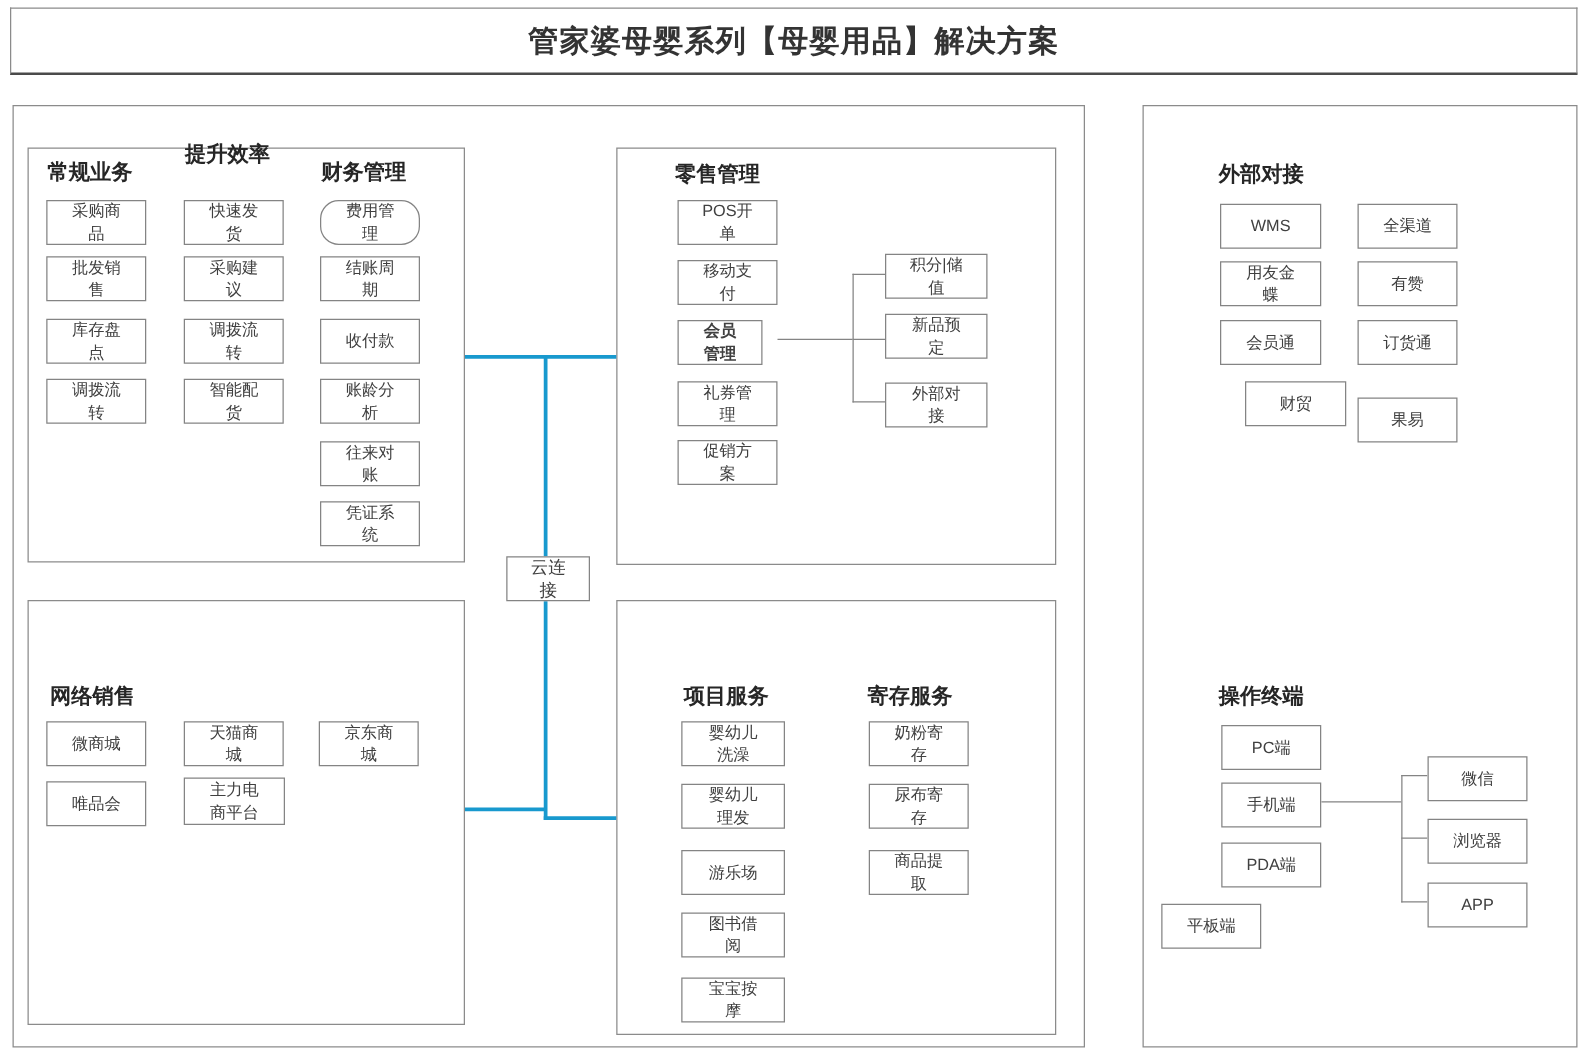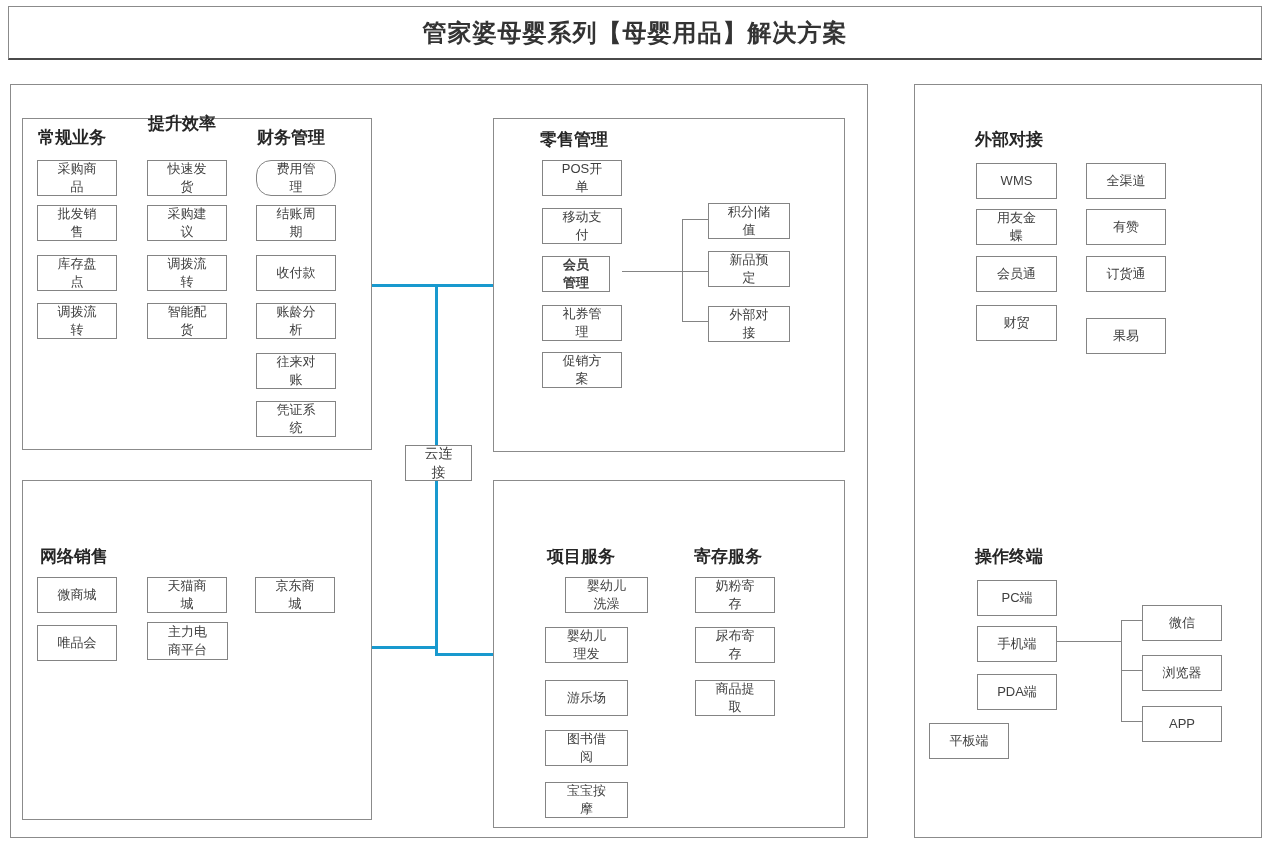--- a/index.html
+++ b/index.html
@@ -98,34 +98,34 @@
 <div class="abs node" style="left:708px;top:203px;width:82px;height:32px;">积分|储值</div>
 <div class="abs node" style="left:708px;top:251px;width:82px;height:32px;">新品预定</div>
 <div class="abs node" style="left:708px;top:306px;width:82px;height:32px;">外部对接</div>
 
 <div class="abs node" style="left:37px;top:577px;width:80px;height:33px;">微商城</div>
 <div class="abs node" style="left:147px;top:577px;width:80px;height:33px;">天猫商城</div>
 <div class="abs node" style="left:255px;top:577px;width:80px;height:33px;">京东商城</div>
 <div class="abs node" style="left:37px;top:625px;width:80px;height:33px;">唯品会</div>
 <div class="abs node" style="left:147px;top:622px;width:81px;height:38px;font-family:Liberation Serif, serif;">主力电商平台</div>
 
-<div class="abs node" style="left:545px;top:577px;width:83px;height:33px;margin-left:20px;">婴幼儿洗澡</div>
+<div class="abs node" style="left:545px;top:577px;width:83px;height:33px;">婴幼儿洗澡</div>
 <div class="abs node" style="left:545px;top:627px;width:83px;height:32px;">婴幼儿理发</div>
 <div class="abs node" style="left:545px;top:680px;width:83px;height:32px;">游乐场</div>
 <div class="abs node" style="left:545px;top:730px;width:83px;height:32px;">图书借阅</div>
 <div class="abs node" style="left:545px;top:782px;width:83px;height:32px;">宝宝按摩</div>
 
 <div class="abs node" style="left:695px;top:577px;width:80px;height:33px;">奶粉寄存</div>
 <div class="abs node" style="left:695px;top:627px;width:80px;height:32px;">尿布寄存</div>
 <div class="abs node" style="left:695px;top:680px;width:80px;height:32px;">商品提取</div>
 
 <div class="abs node" style="left:976px;top:163px;width:81px;height:33px;">WMS</div>
 <div class="abs node" style="left:976px;top:209px;width:81px;height:33px;">用友金蝶</div>
 <div class="abs node" style="left:976px;top:256px;width:81px;height:33px;">会员通</div>
-<div class="abs node" style="left:976px;top:305px;width:81px;height:33px;">财贸</div>
+<div class="abs node" style="left:996px;top:305px;width:81px;height:33px;">财贸</div>
 <div class="abs node" style="left:1086px;top:163px;width:80px;height:33px;">全渠道</div>
 <div class="abs node" style="left:1086px;top:209px;width:80px;height:33px;">有赞</div>
 <div class="abs node" style="left:1086px;top:256px;width:80px;height:33px;">订货通</div>
 <div class="abs node" style="left:1086px;top:318px;width:80px;height:33px;">果易</div>
 
 <div class="abs node" style="left:977px;top:580px;width:80px;height:32px;">PC端</div>
 <div class="abs node" style="left:977px;top:626px;width:80px;height:32px;">手机端</div>
 <div class="abs node" style="left:977px;top:674px;width:80px;height:32px;">PDA端</div>
 <div class="abs node" style="left:929px;top:723px;width:80px;height:32px;">平板端</div>
 <div class="abs node" style="left:1142px;top:605px;width:80px;height:32px;">微信</div>

